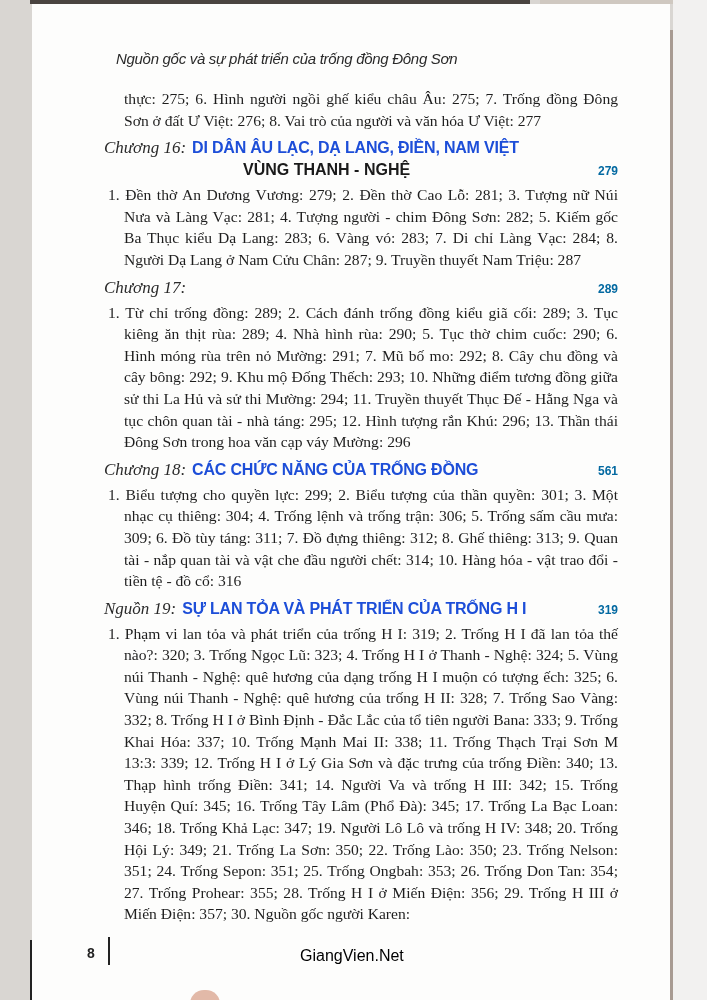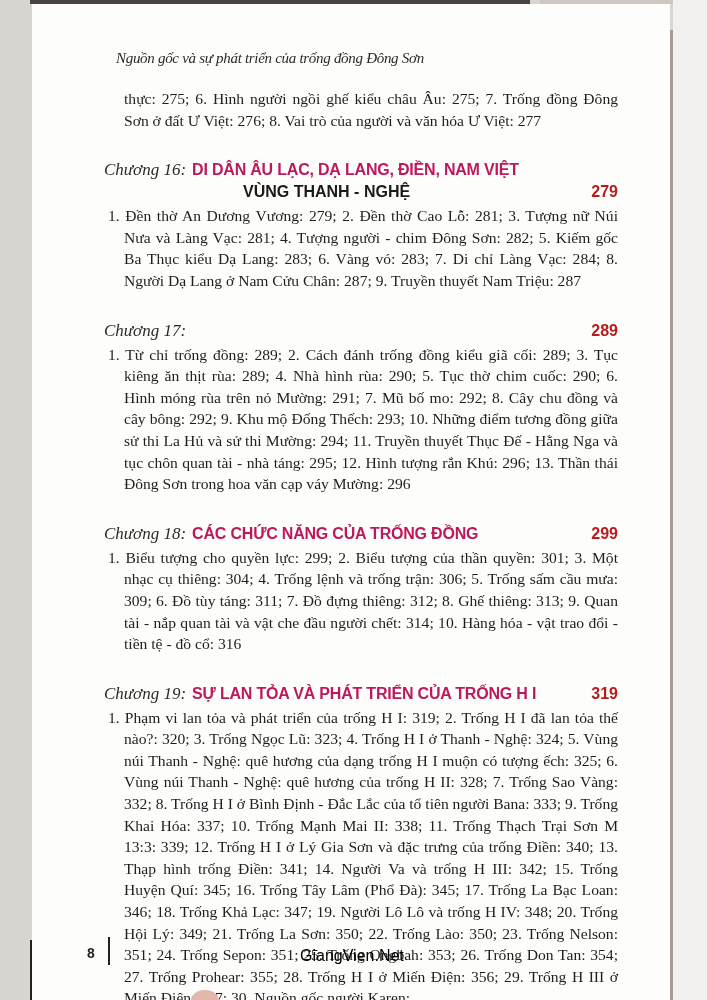--- a/index.html
+++ b/index.html
@@ -28,52 +28,52 @@
     .page-right-bg {
       position: absolute; left: 673px; top: 0; width: 34px; height: 1000px;
       background: #f2f1f0;
     }
     .page-left-edge {
       position: absolute; left: 30px; top: 940px; width: 2px; height: 60px;
       background: #222;
     }
     .header {
       position: absolute; left: 116px; top: 50px;
-      font-family: Liberation Serif, serif;
+      font-family: Liberation Sans, sans-serif;
       font-style: italic; font-size: 15px; color: #2a2a2a;
       letter-spacing: -0.3px;
     }
     .content {
       position: absolute; left: 108px; top: 88px; width: 510px;
       font-family: "Liberation Serif", serif;
       font-size: 15.6px; line-height: 21.6px; color: #1e1e1e;
     }
     .para {
       text-align: justify;
       padding-left: 16px;
       text-indent: -16px;
     }
     .para.cont { padding-left: 16px; text-indent: 0; }
     .chapter {
       display: flex; align-items: baseline;
-      margin-top: 28px; margin-bottom: 2px;
+      margin-top: 6px; margin-bottom: 2px;
       font-size: 17px; line-height: 22px; text-align: right;
     }
     .chapter .ch-label {
       font-style: italic; font-weight: normal; color: #2a2a2a;
       margin-left: -4px;
     }
     .chapter .ch-title {
       font-family: "Liberation Sans", sans-serif;
-      font-weight: bold; font-size: 16px; color: #be185d;
+      font-weight: bold; font-size: 16px; color: #1d4ed8;
       margin-left: 6px; letter-spacing: -0.2px;
     }
     .chapter .ch-page {
       margin-left: auto; font-family: "Liberation Sans", sans-serif;
-      font-weight: bold; font-size: 16px; color: #b91c1c;
+      font-weight: bold; font-size: 12px; color: #0369a1;
     }
     .chapter.two-line { flex-wrap: wrap; }
     .ch-title-line2 {
       display: flex; width: 100%; align-items: baseline;
       padding-left: 135px;
       font-family: "Liberation Sans", sans-serif;
       font-weight: bold; font-size: 16px; color: #1a1a1a; gap: 32px;
     }
     .ch-title-line2 .ch-page { margin-left: auto; }
     .footer-num {
@@ -122,26 +122,26 @@
 
   <div class="chapter">
     <span class="ch-label">Chương 17:</span>
     <span class="ch-page">289</span>
   </div>
   <div class="para">1. Từ chỉ trống đồng: 289; 2. Cách đánh trống đồng kiểu giã cối: 289; 3. Tục kiêng ăn thịt rùa: 289; 4. Nhà hình rùa: 290; 5. Tục thờ chim cuốc: 290; 6. Hình móng rùa trên nỏ Mường: 291; 7. Mũ bố mo: 292; 8. Cây chu đồng và cây bông: 292; 9. Khu mộ Đống Thếch: 293; 10. Những điểm tương đồng giữa sử thi La Hủ và sử thi Mường: 294; 11. Truyền thuyết Thục Đế - Hằng Nga và tục chôn quan tài - nhà táng: 295; 12. Hình tượng rắn Khú: 296; 13. Thần thái Đông Sơn trong hoa văn cạp váy Mường: 296</div>
 
   <div class="chapter">
     <span class="ch-label">Chương 18:</span>
     <span class="ch-title">CÁC CHỨC NĂNG CỦA TRỐNG ĐỒNG</span>
-    <span class="ch-page">299</span>
+    <span class="ch-page">561</span>
   </div>
   <div class="para">1. Biểu tượng cho quyền lực: 299; 2. Biểu tượng của thần quyền: 301; 3. Một nhạc cụ thiêng: 304; 4. Trống lệnh và trống trận: 306; 5. Trống sấm cầu mưa: 309; 6. Đồ tùy táng: 311; 7. Đồ đựng thiêng: 312; 8. Ghế thiêng: 313; 9. Quan tài - nắp quan tài và vật che đầu người chết: 314; 10. Hàng hóa - vật trao đổi - tiền tệ - đồ cổ: 316</div>
 
   <div class="chapter">
-    <span class="ch-label">Chương 19:</span>
+    <span class="ch-label">Nguồn 19:</span>
     <span class="ch-title">SỰ LAN TỎA VÀ PHÁT TRIỂN CỦA TRỐNG H I</span>
     <span class="ch-page">319</span>
   </div>
   <div class="para">1. Phạm vi lan tỏa và phát triển của trống H I: 319; 2. Trống H I đã lan tỏa thế nào?: 320; 3. Trống Ngọc Lũ: 323; 4. Trống H I ở Thanh - Nghệ: 324; 5. Vùng núi Thanh - Nghệ: quê hương của dạng trống H I muộn có tượng ếch: 325; 6. Vùng núi Thanh - Nghệ: quê hương của trống H II: 328; 7. Trống Sao Vàng: 332; 8. Trống H I ở Bình Định - Đắc Lắc của tổ tiên người Bana: 333; 9. Trống Khai Hóa: 337; 10. Trống Mạnh Mai II: 338; 11. Trống Thạch Trại Sơn M 13:3: 339; 12. Trống H I ở Lý Gia Sơn và đặc trưng của trống Điền: 340; 13. Thạp hình trống Điền: 341; 14. Người Va và trống H III: 342; 15. Trống Huyện Quí: 345; 16. Trống Tây Lâm (Phổ Đà): 345; 17. Trống La Bạc Loan: 346; 18. Trống Khả Lạc: 347; 19. Người Lô Lô và trống H IV: 348; 20. Trống Hội Lý: 349; 21. Trống La Sơn: 350; 22. Trống Lào: 350; 23. Trống Nelson: 351; 24. Trống Sepon: 351; 25. Trống Ongbah: 353; 26. Trống Don Tan: 354; 27. Trống Prohear: 355; 28. Trống H I ở Miến Điện: 356; 29. Trống H III ở Miến Điện: 357; 30. Nguồn gốc người Karen:</div>
 </div>
 
 <div class="footer-num">8</div>
 <div class="footer-bar"></div>
 <div class="watermark">GiangVien.Net</div>
 <div class="finger"></div>

